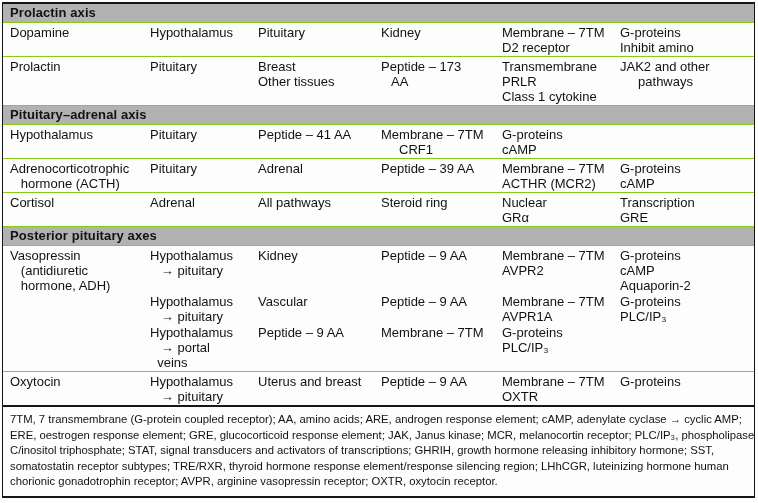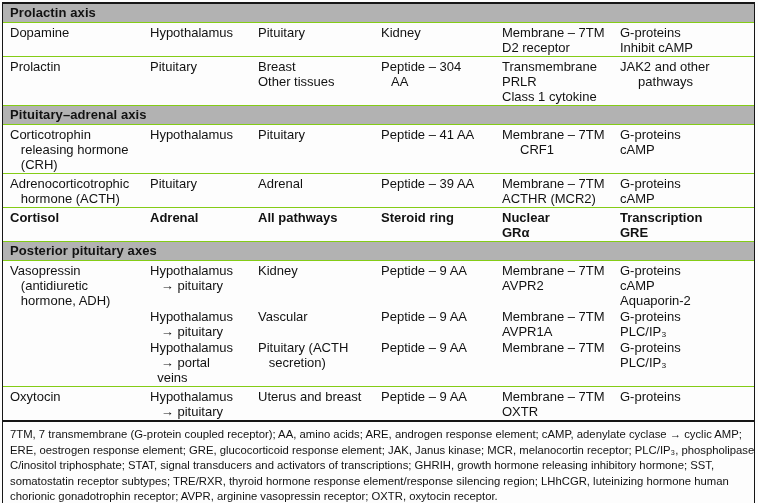--- a/index.html
+++ b/index.html
@@ -29,21 +29,21 @@
   }
   .row {
     display: grid;
     grid-template-columns: 140px 108px 123px 121px 118px 1fr;
     padding: 2px 0 1px 7px;
     box-sizing: border-box;
   }
   .row.sub { border-top: none; padding-top: 0; }
   .cell { font-size: 13px; line-height: 15px; }
   .cell .line { white-space: pre; }
-  .row.r-gap { min-height: 33px; font-weight: bold; }
+  .row.r-gap { min-height: 33px; }
   .footnote {
     border-top: 2px solid #161616 !important;
     padding: 5px 7px 6px 7px;
     font-size: 11.3px; line-height: 15.6px;
     overflow: hidden;
   }
   .footnote .fline { white-space: pre; }
 </style>
 </head>
 <body>
@@ -64,55 +64,50 @@
         </div>
         <div class="cell c3">
           <div class="line">Kidney</div>
         </div>
         <div class="cell c4">
           <div class="line">Membrane – 7TM</div>
           <div class="line">D2 receptor</div>
         </div>
         <div class="cell c5">
           <div class="line">G-proteins</div>
-          <div class="line">Inhibit cAMP</div>
+          <div class="line">Inhibit amino</div>
         </div>
       </div>
       <div class="row">
         <div class="cell c0">
           <div class="line">Prolactin</div>
         </div>
         <div class="cell c1">
           <div class="line">Pituitary</div>
         </div>
         <div class="cell c2">
           <div class="line">Breast</div>
           <div class="line">Other tissues</div>
         </div>
         <div class="cell c3">
-          <div class="line">Peptide – 304</div>
+          <div class="line">Peptide – 173</div>
           <div class="line">   AA</div>
         </div>
         <div class="cell c4">
           <div class="line">Transmembrane</div>
           <div class="line">PRLR</div>
           <div class="line">Class 1 cytokine</div>
         </div>
         <div class="cell c5">
           <div class="line">JAK2 and other</div>
           <div class="line">     pathways</div>
         </div>
       </div>
       <div class="sec-hdr">Pituitary–adrenal axis</div>
       <div class="row">
-        <div class="cell c0">
-          <div class="line">Corticotrophin</div>
-          <div class="line">   releasing hormone</div>
-          <div class="line">   (CRH)</div>
-        </div>
         <div class="cell c1">
           <div class="line">Hypothalamus</div>
         </div>
         <div class="cell c2">
           <div class="line">Pituitary</div>
         </div>
         <div class="cell c3">
           <div class="line">Peptide – 41 AA</div>
         </div>
         <div class="cell c4">
@@ -216,24 +211,20 @@
           <div class="line">G-proteins</div>
           <div class="line">PLC/IP₃</div>
         </div>
       </div>
       <div class="row sub">
         <div class="cell c0"></div>
         <div class="cell c1">
           <div class="line">Hypothalamus</div>
           <div class="line">   → portal</div>
           <div class="line">  veins</div>
-        </div>
-        <div class="cell c2">
-          <div class="line">Pituitary (ACTH</div>
-          <div class="line">   secretion)</div>
         </div>
         <div class="cell c3">
           <div class="line">Peptide – 9 AA</div>
         </div>
         <div class="cell c4">
           <div class="line">Membrane – 7TM</div>
         </div>
         <div class="cell c5">
           <div class="line">G-proteins</div>
           <div class="line">PLC/IP₃</div>

